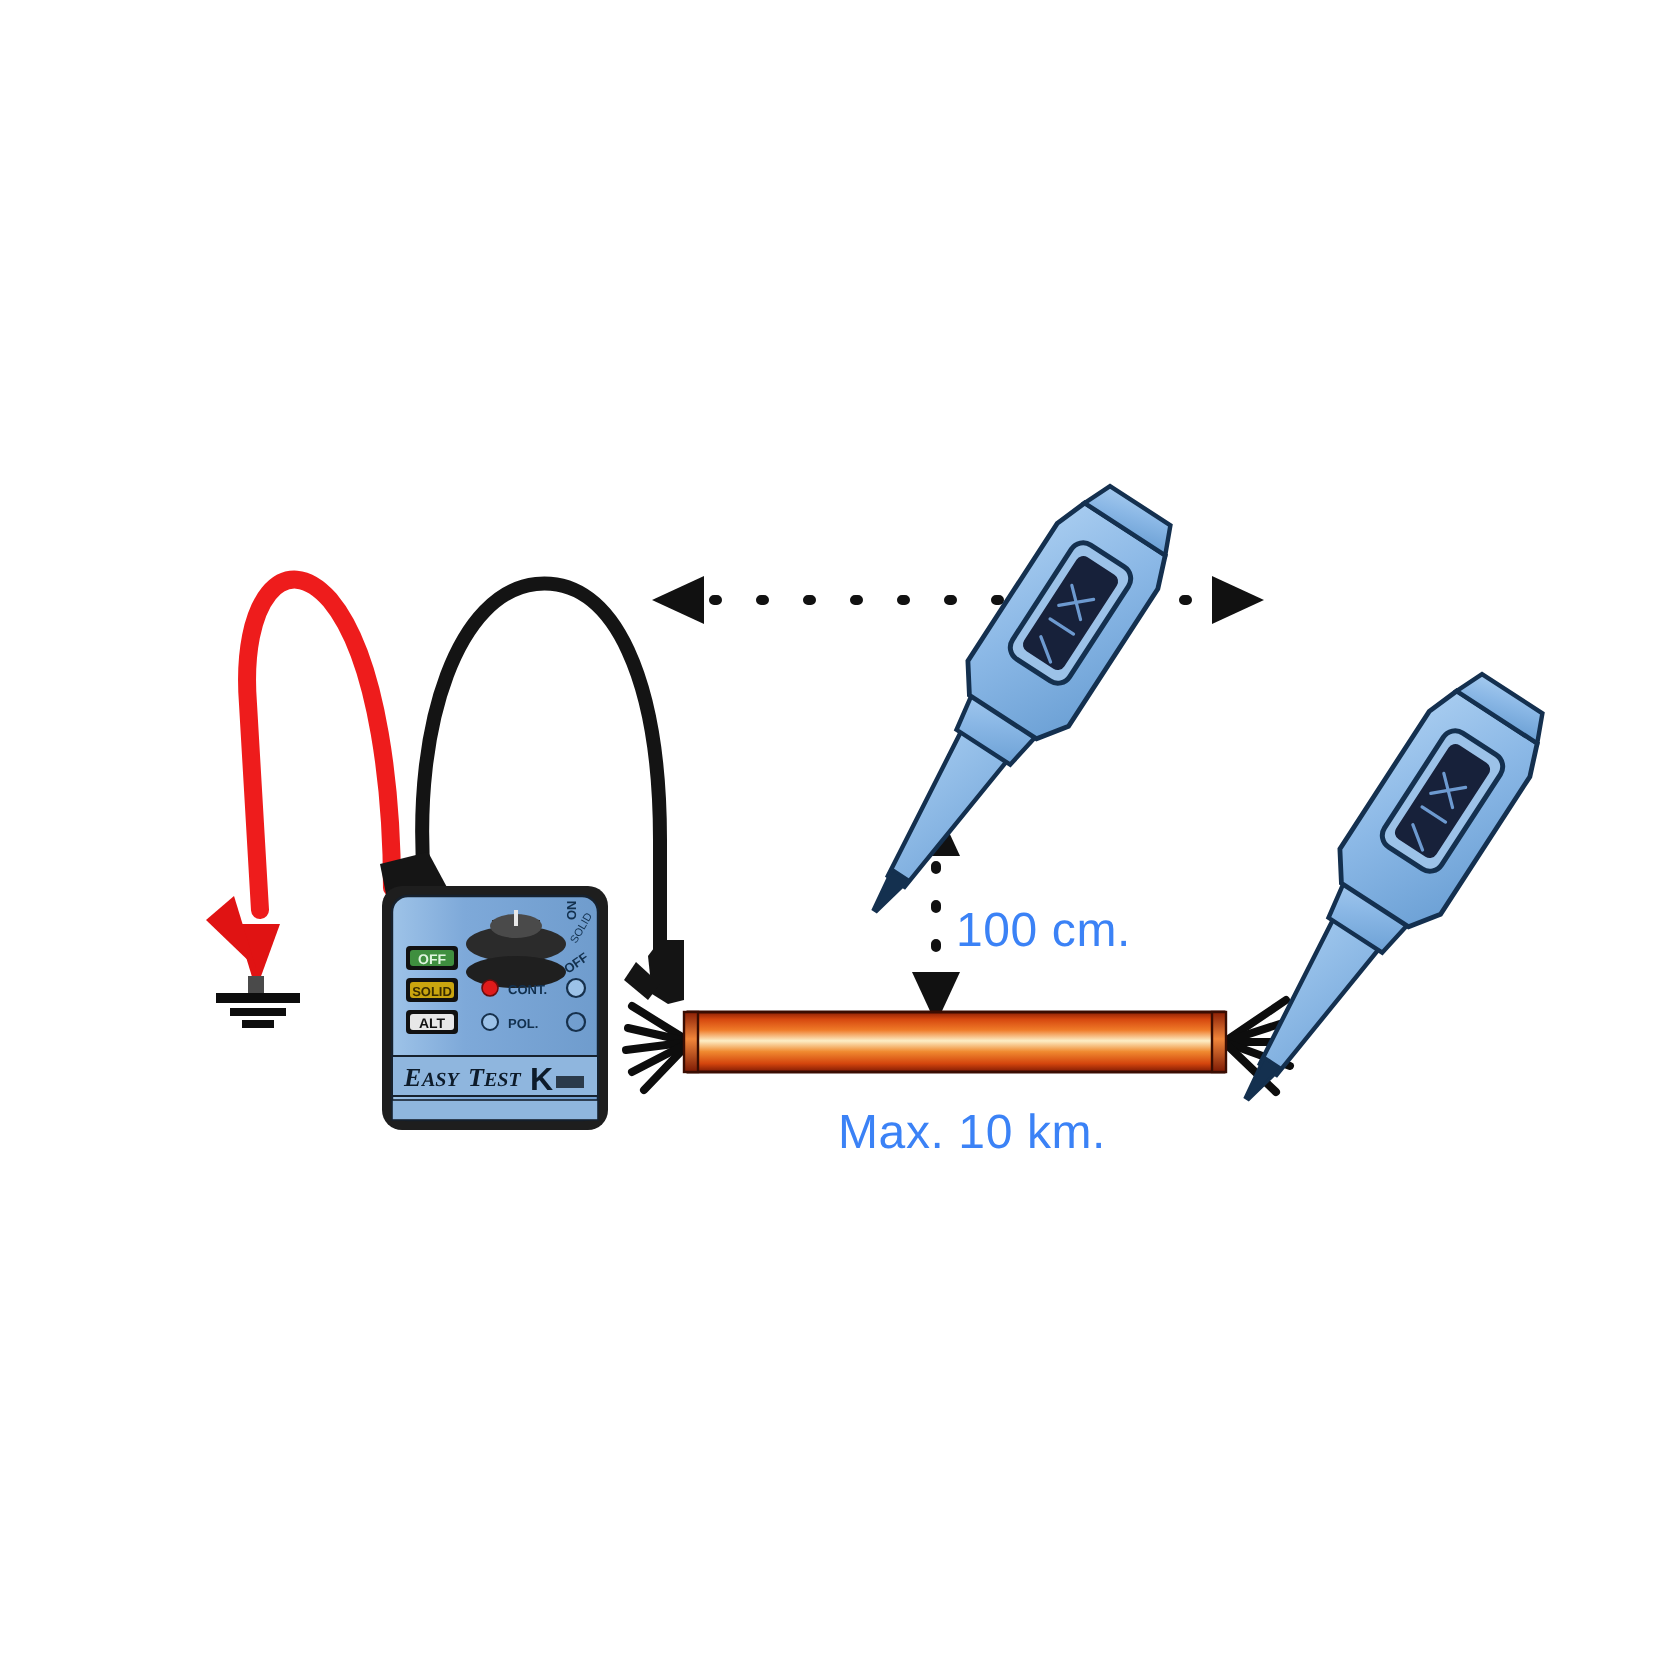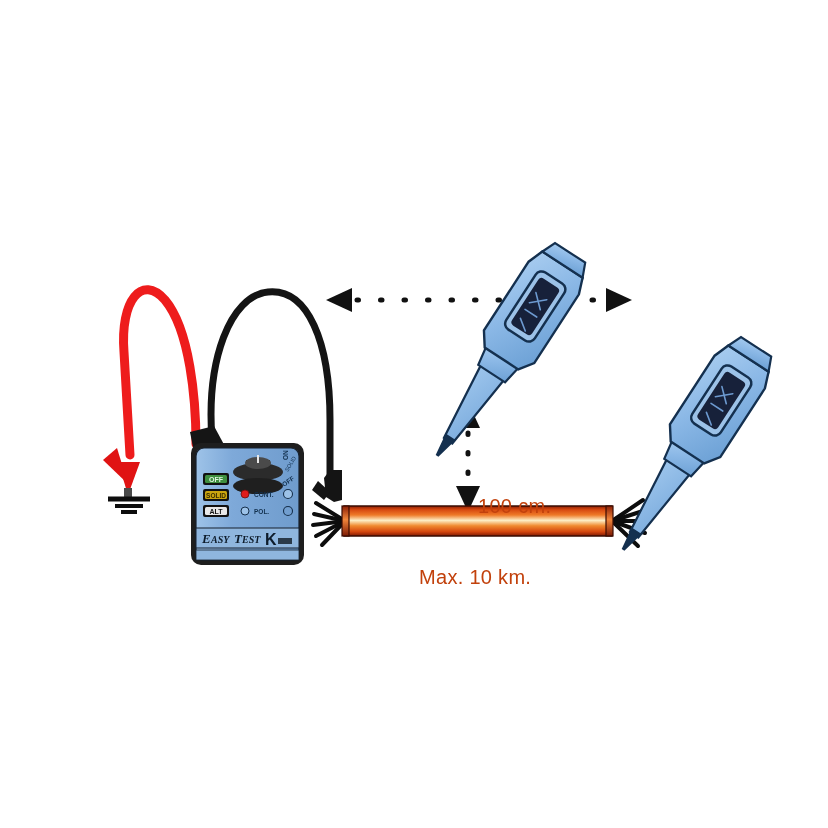--- a/index.html
+++ b/index.html
@@ -22,28 +22,27 @@
   #diagram-svg {
     position: absolute;
     left: 0;
     top: 0;
     width: 828px;
     height: 828px;
   }
   .dist-label {
     position: absolute;
     font-family: "Liberation Sans", sans-serif;
-    font-size: 20px;
-    color: #c2410c;
+    font-size: 24px;
+    color: #3b82f6;
     white-space: nowrap;
     letter-spacing: 0.3px;
-    margin-top: 43px;
   }
   #label-100cm { left: 478px; top: 452px; }
-  #label-max10km { left: 419px; top: 523px; }
+  #label-max10km { left: 419px; top: 553px; }
 </style>
 </head>
 <body>
 
 <div id="canvas">
 
   <svg id="diagram-svg" viewBox="0 0 828 828">
 
     <defs>
       <linearGradient id="cableGrad" x1="0" y1="0" x2="0" y2="1">

